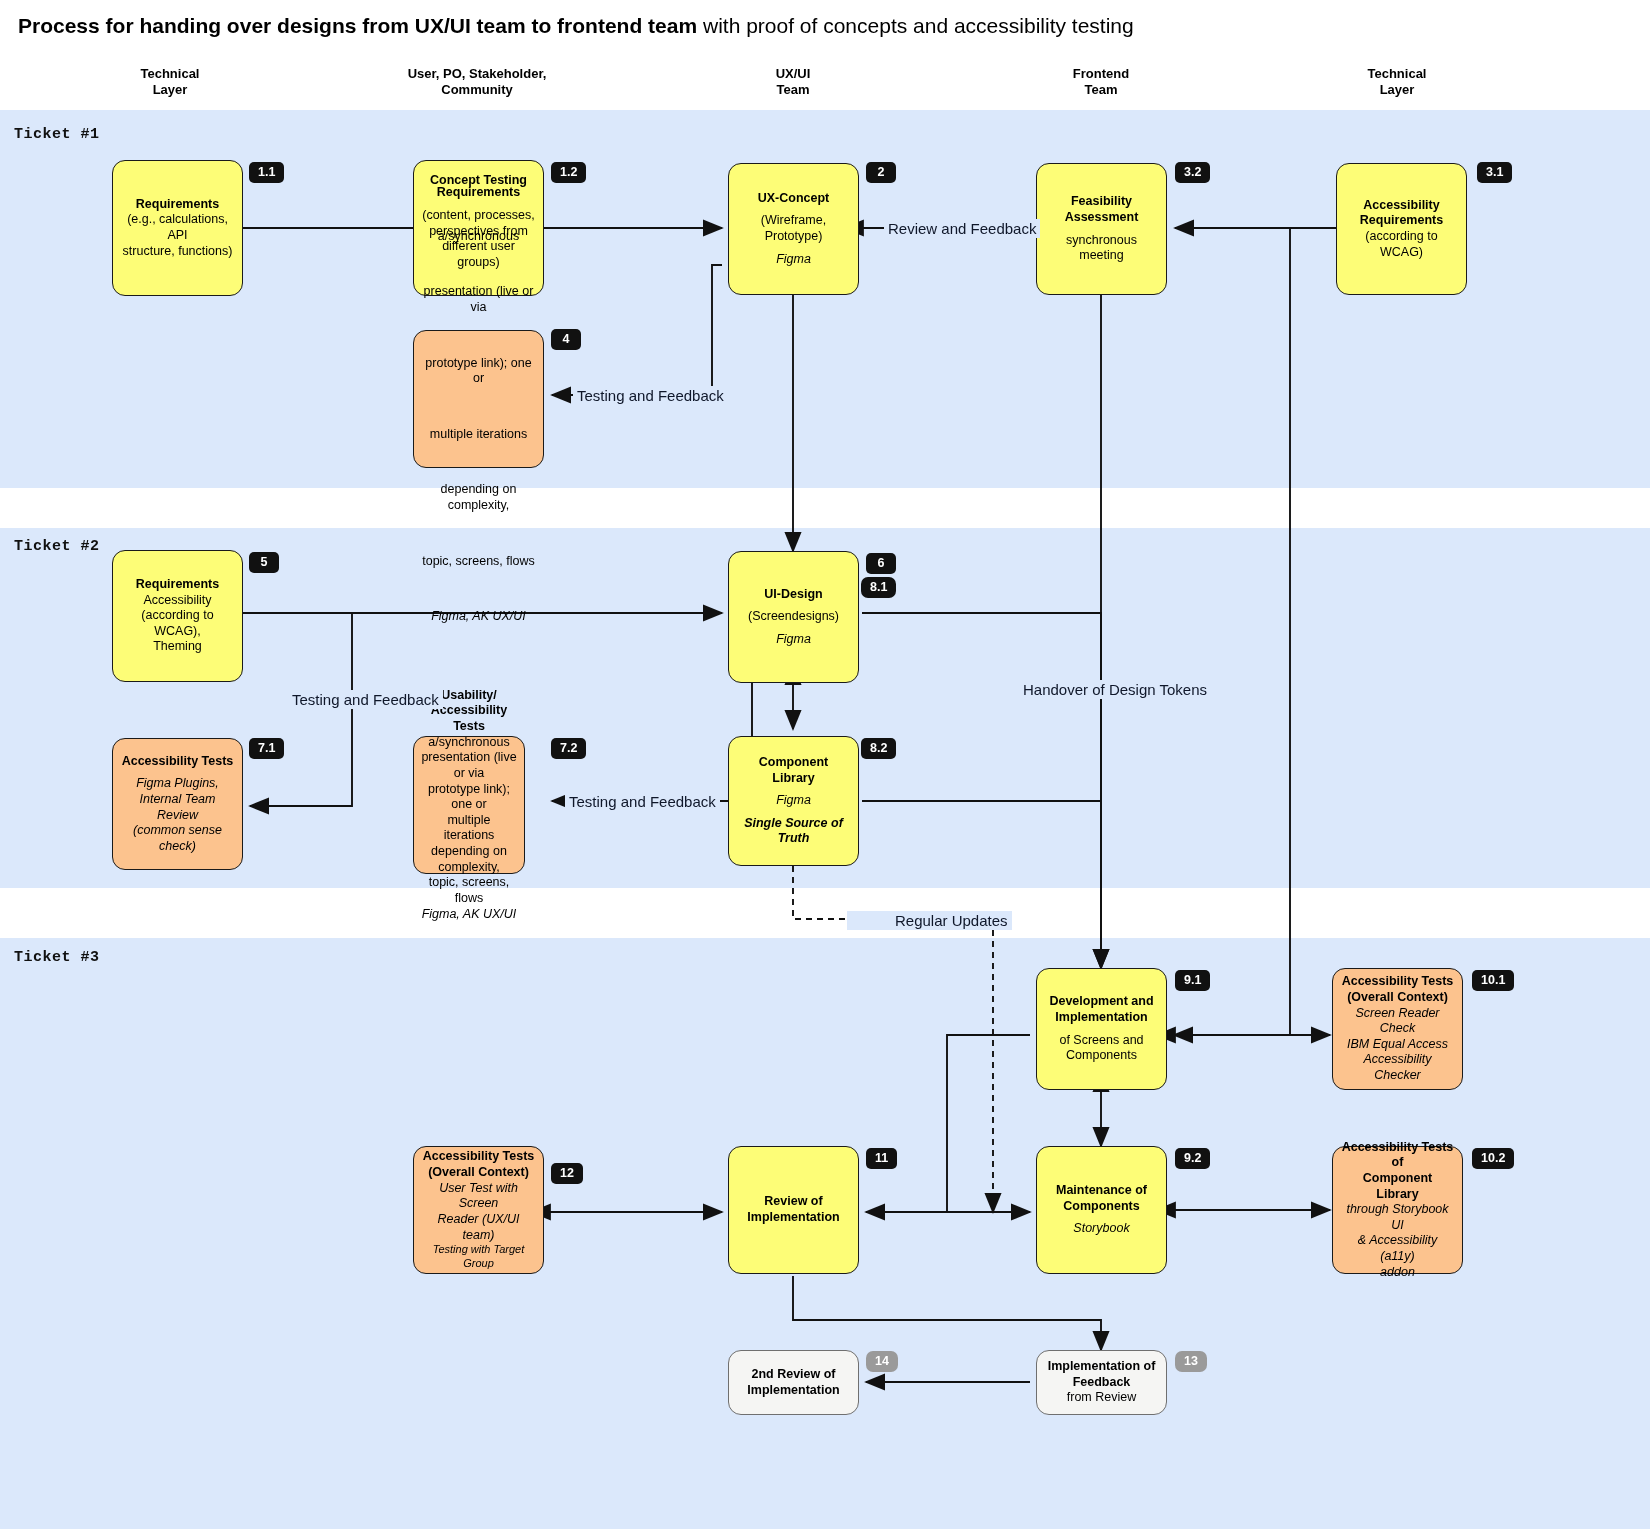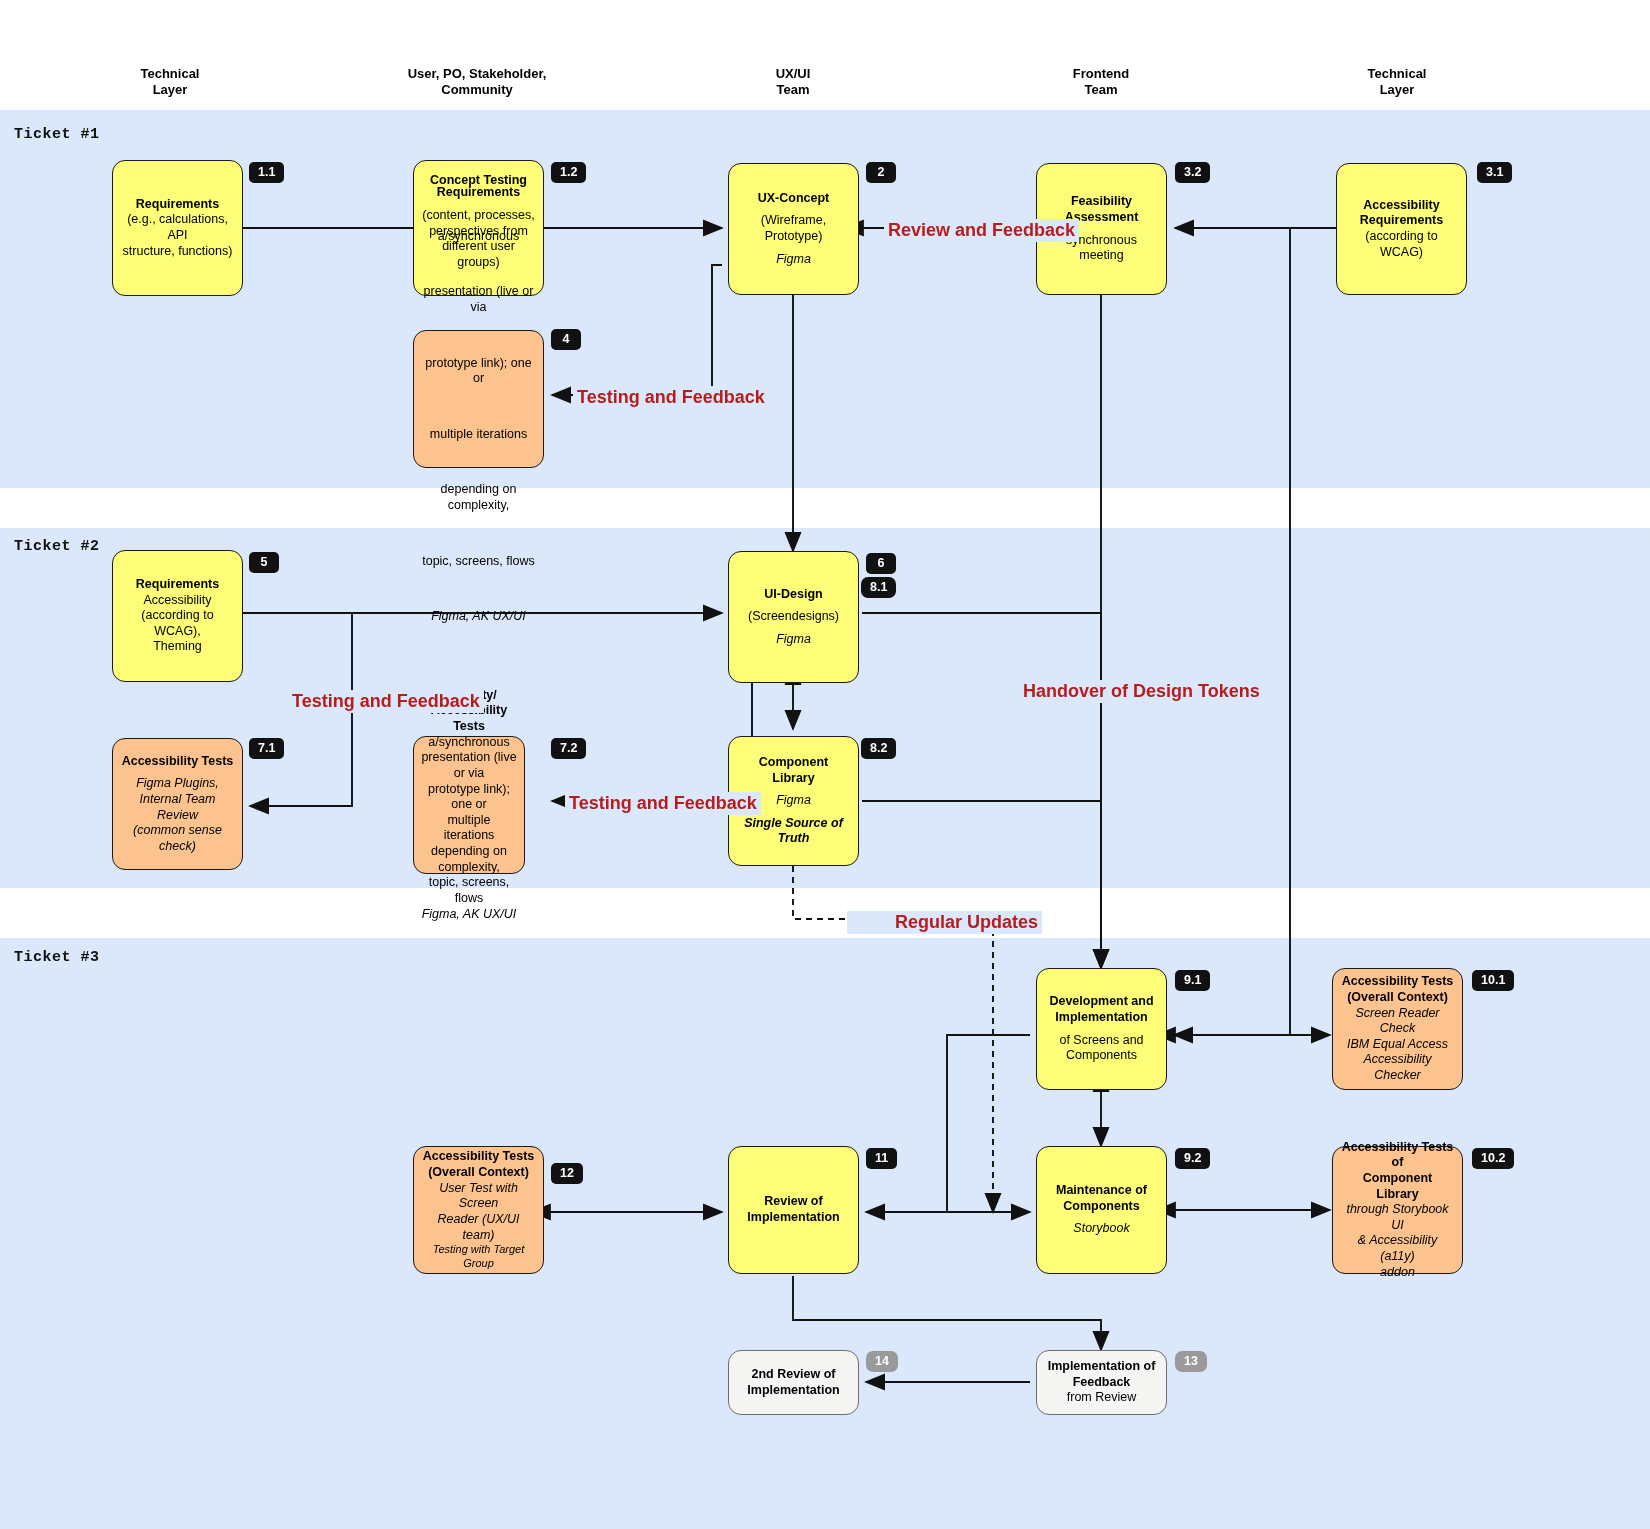--- a/index.html
+++ b/index.html
@@ -67,36 +67,39 @@
     border-radius:5px;
     padding:3px 9px;
     min-width:30px; text-align:center;
     line-height:1.2;
   }
   .badge.grey { background:#9a9a9a;border-radius:7px; }
 
   
   .elabel {
     position:absolute;
-    font-size:18px; font-weight:700; color:#b91c1c;
+    font-size:15px; font-weight:400; color:#0f172a;
     background:#dbe8fb;
     padding:1px 4px;
     white-space:nowrap;
   }
   svg.lines { position:absolute; left:0; top:0; width:1650px; height:1529px; pointer-events:none; }
 </style>
 </head>
 <body>
 
 <div id="canvas">
 
   <div class="band" style="top:110px;height:378px;"></div>
   <div class="band" style="top:528px;height:360px;"></div>
   <div class="band" style="top:938px;height:591px;"></div>
 
+  <div id="title">
+    <span class="strong">Process for handing over designs from UX/UI team to frontend team</span><span class="light"> with proof of concepts and accessibility testing</span>
+  </div>
 
   <div class="colhead" style="left:60px;top:66px;">
     <div>Technical</div>
     <div>Layer</div>
   </div>
   <div class="colhead" style="left:367px;top:66px;">
     <div>User, PO, Stakeholder,</div>
     <div>Community</div>
   </div>
   <div class="colhead" style="left:683px;top:66px;">

